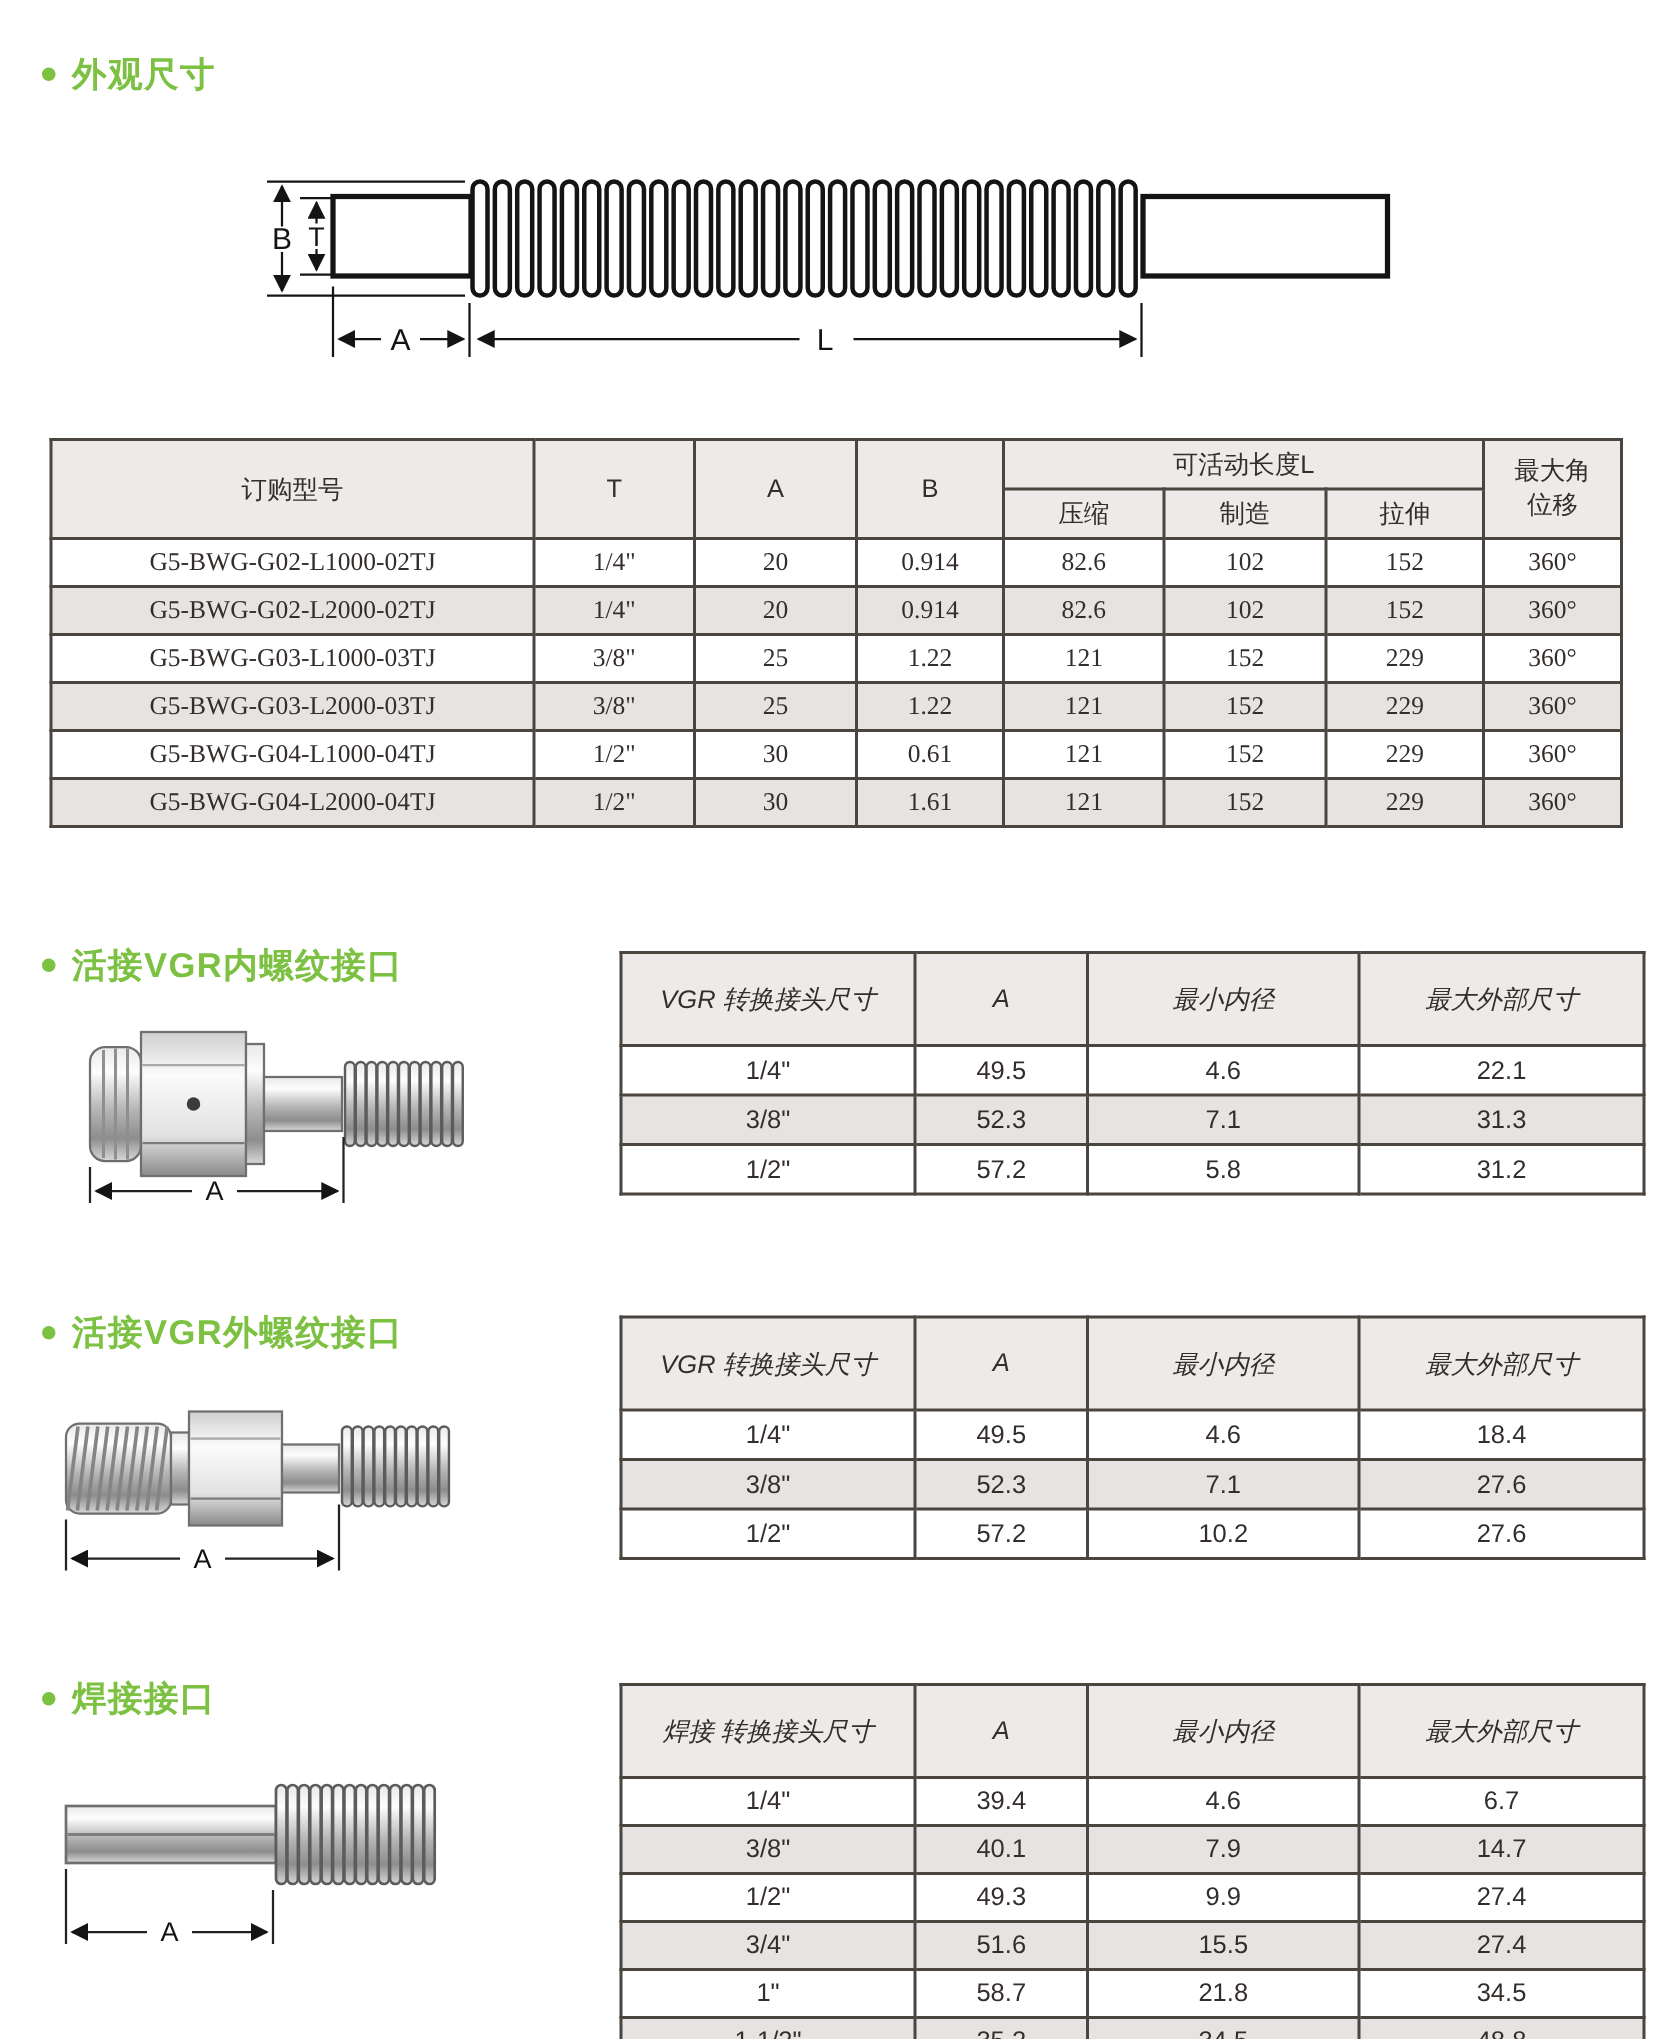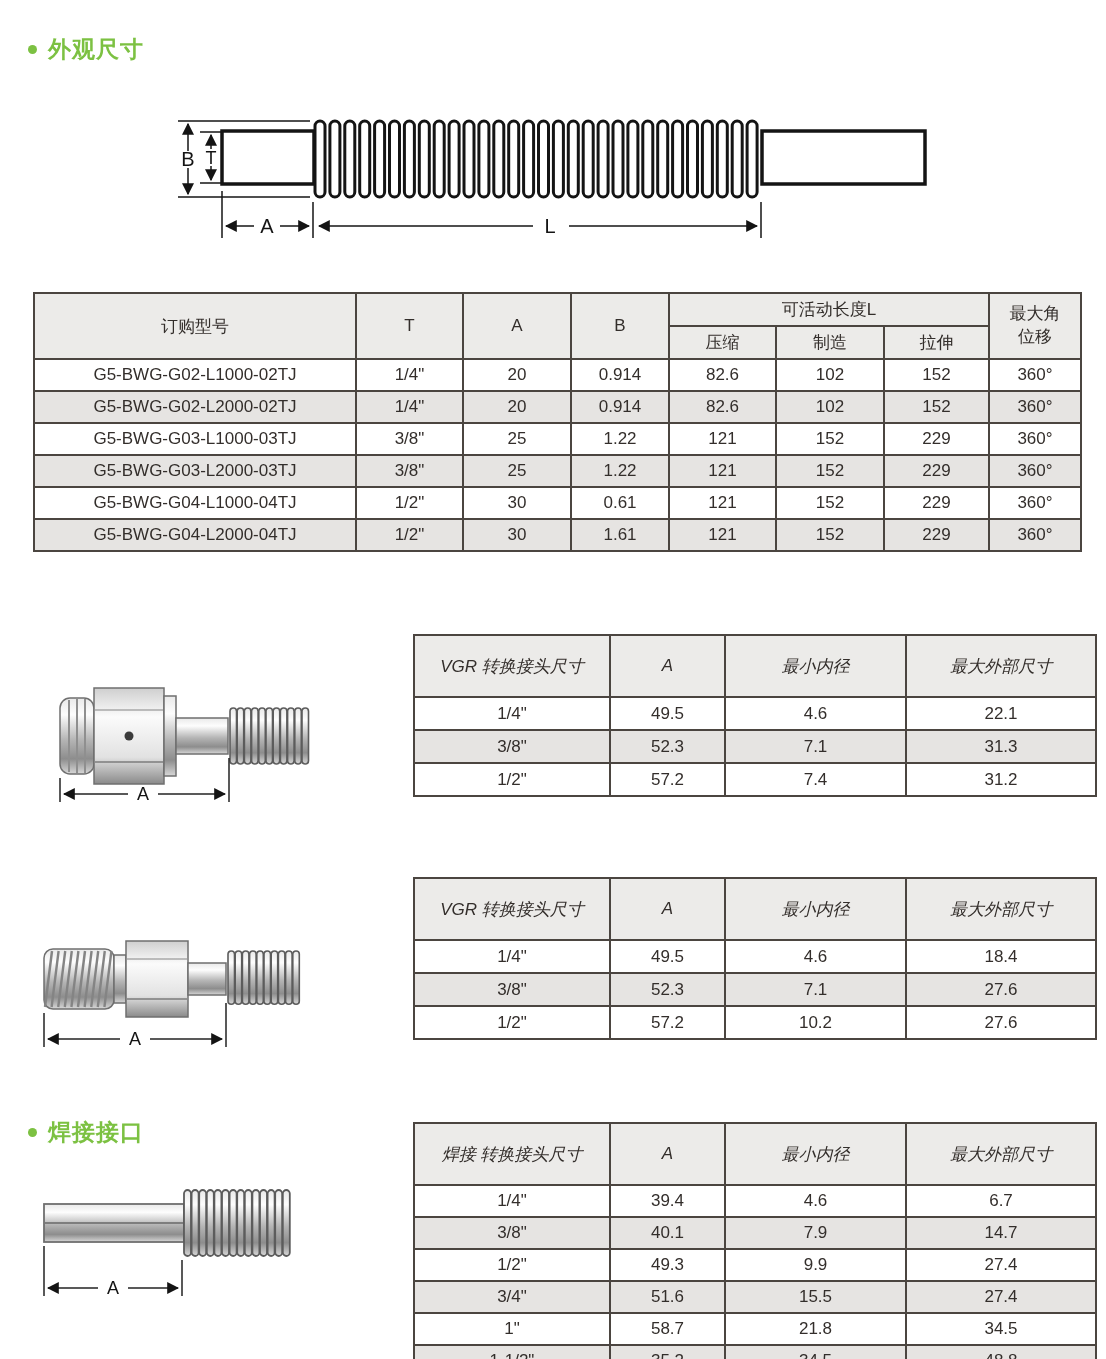--- a/index.html
+++ b/index.html
@@ -16,21 +16,21 @@
   .bullet{width:9px;height:9px;border-radius:50%;background:#7cc142;flex:0 0 auto;}
   
   table.spec{border-collapse:collapse;table-layout:fixed;background:#fff;}
   table.spec th,table.spec td{
     border:2px solid #4b4540;text-align:center;vertical-align:middle;
     font-size:17px;font-weight:normal;color:#332e2b;padding:0;
   }
   table.spec thead th{background:#ecebe9;}
   table.spec tbody tr:nth-child(even) td{background:#e6e4e2;}
   table.spec tbody tr:nth-child(odd) td{background:#ffffff;}
-  #main-table tbody tr{height:32px;}
+  #main-table tbody tr{height:32px;font-family:Liberation Serif, serif;}
   #main-table thead tr{height:33px;}
   .wrap-narrow{display:inline-block;width:3.4em;line-height:1.35;}
   .small-table thead tr{height:62px;font-style:italic;}
   .small-table tbody tr{height:33px;}
   #weld-table tbody tr{height:32px;}
   
   svg text{font-family:"Liberation Sans",sans-serif;fill:#141414;}
 </style>
 </head>
 <body>
@@ -196,20 +196,24 @@
           <td>30</td>
           <td>1.61</td>
           <td>121</td>
           <td>152</td>
           <td>229</td>
           <td>360°</td>
         </tr>
       </tbody>
   </table>
 
+  <div class="abs section-title" style="left:28px;top:604px;">
+    <span class="bullet"></span>
+    <span>活接VGR内螺纹接口</span>
+  </div>
 
   <svg class="abs" style="left:52px;top:650px;" width="260" height="140" viewBox="0 0 260 140">
     <defs>
       <linearGradient id="metalV" x1="0" y1="0" x2="0" y2="1">
         <stop offset="0" stop-color="#e9e9e9"></stop>
           <stop offset="0.22" stop-color="#fdfdfd"></stop>
         <stop offset="0.55" stop-color="#b5b5b5"></stop>
           <stop offset="0.8" stop-color="#8d8d8d"></stop>
         <stop offset="1" stop-color="#d8d8d8"></stop>
       </linearGradient>
@@ -278,26 +282,30 @@
         </tr>
         <tr>
           <td>3/8"</td>
           <td>52.3</td>
           <td>7.1</td>
           <td>31.3</td>
         </tr>
         <tr>
           <td>1/2"</td>
           <td>57.2</td>
-          <td>7.4</td>
+          <td>5.8</td>
           <td>31.2</td>
         </tr>
       </tbody>
   </table>
 
+  <div class="abs section-title" style="left:28px;top:849px;">
+    <span class="bullet"></span>
+    <span>活接VGR外螺纹接口</span>
+  </div>
 
   <svg class="abs" style="left:36px;top:895px;" width="270" height="140" viewBox="0 0 270 140">
     <defs>
       <g id="thr">
           <line x1="10" y1="2" x2="3" y2="58" stroke="#848484" stroke-width="2.4"></line>
         </g>
     </defs>
     <rect x="8" y="30" width="70" height="60" rx="9" fill="url(#metalV)" stroke="#6f6f6f" stroke-width="1.5"></rect>
     <g transform="translate(6,30)">
         <use href="#thr" xlink:href="#thr" x="0"></use>

